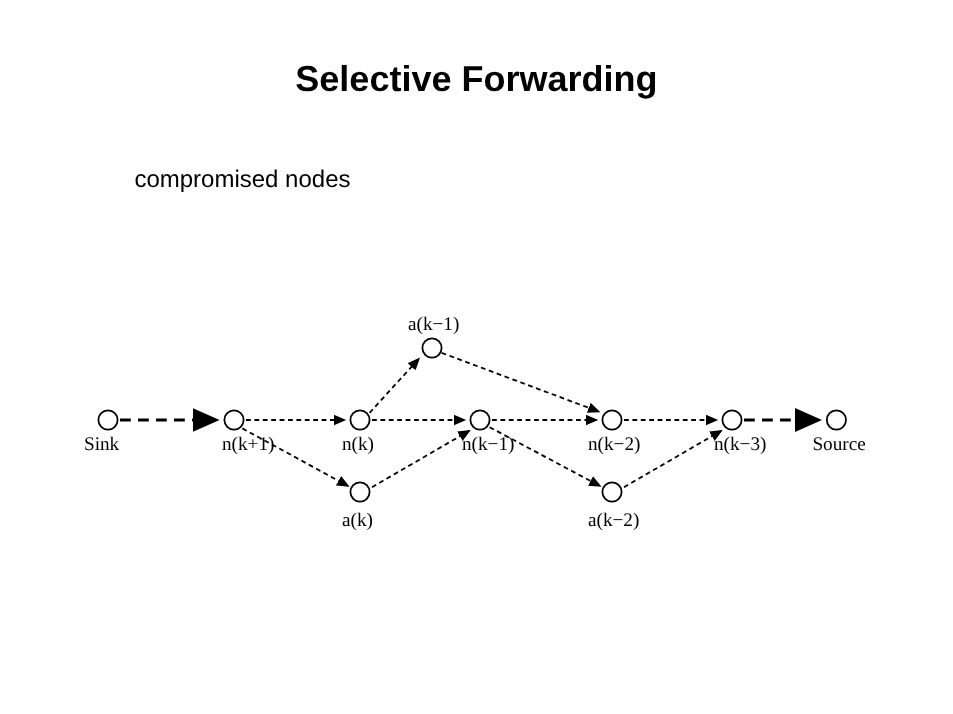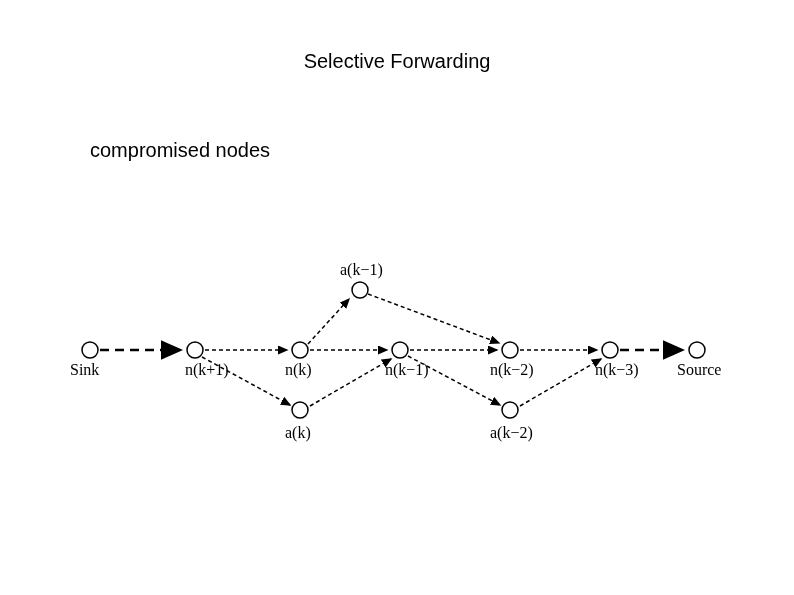--- a/index.html
+++ b/index.html
@@ -5,42 +5,42 @@
   body {
     margin: 0;
     padding: 0;
     font-family: Arial, Helvetica, sans-serif;
     background: #fff;
     width: 794px;
     height: 595px;
     position: relative;
   }
   .title {
-    font-size: 20px;
-    font-weight: normal;
+    font-size: 30px;
+    font-weight: bold;
     text-align: center;
     position: absolute;
     top: 50px;
     left: 0;
     right: 0;
   }
   .bullet-row {
     position: absolute;
     top: 135px;
     left: 60px;
     right: 60px;
     font-size: 20px;
     line-height: 1.5;
   }
   .bullet-dash {
     display: inline-block;
     width: 22px;
   }
   .bullet-text-line2 {
-    margin-left: 30px;
+    margin-left: 52px;
   }
   .diagram {
     position: absolute;
     top: 250px;
     left: 65px;
     width: 665px;
     height: 200px;
   }
   .diagram svg {
     width: 100%;

